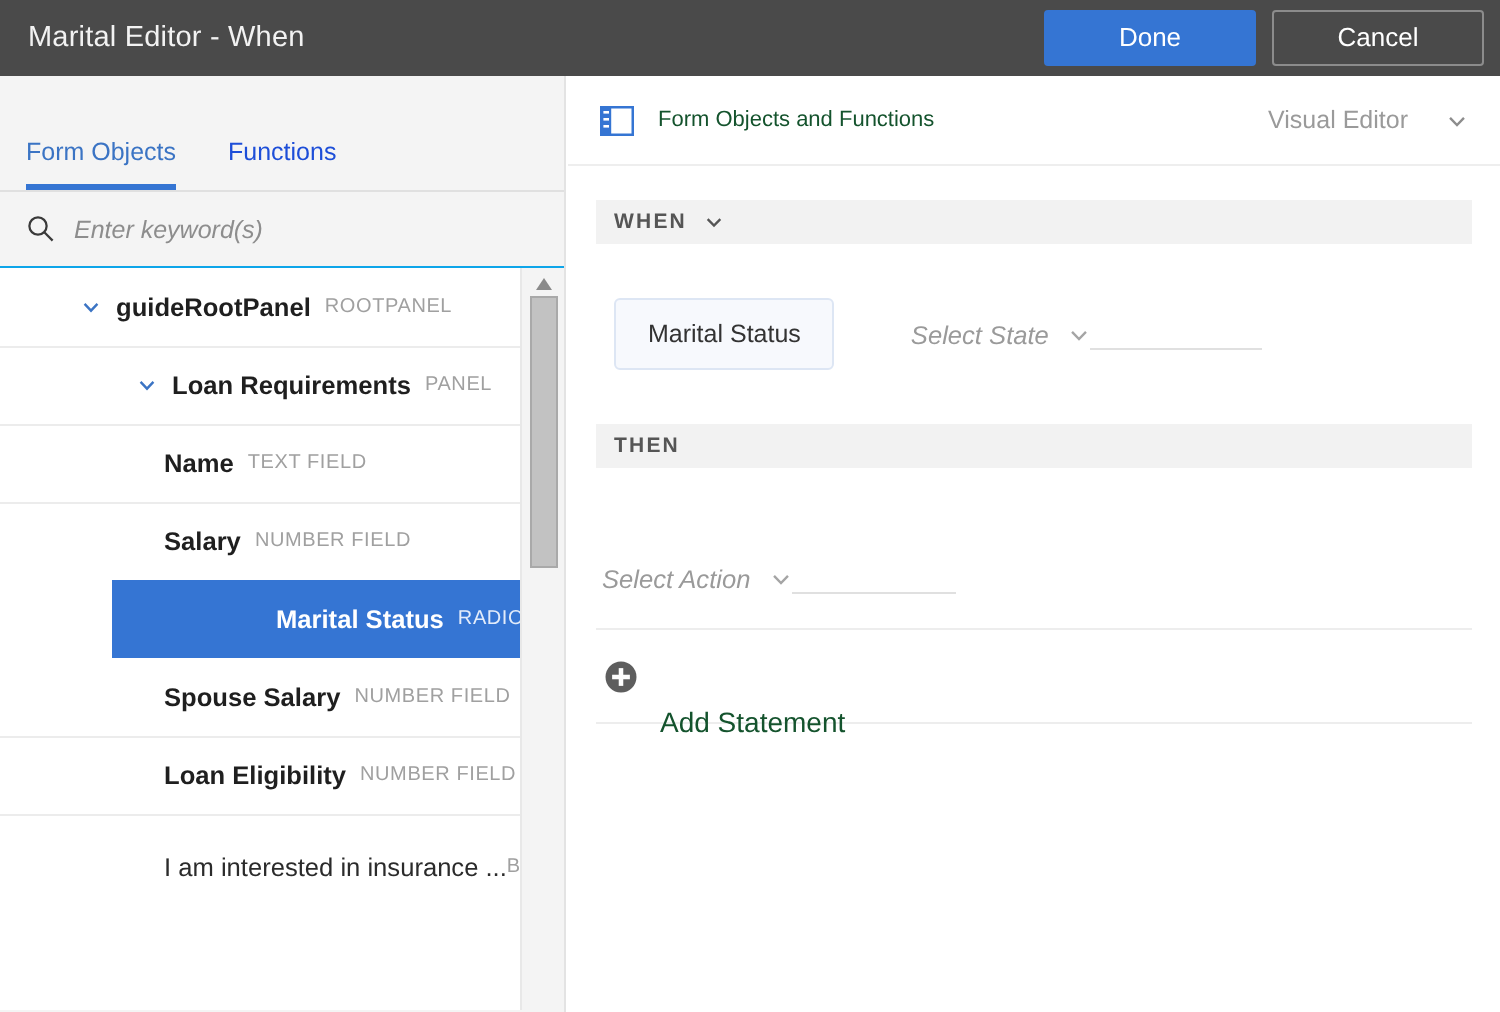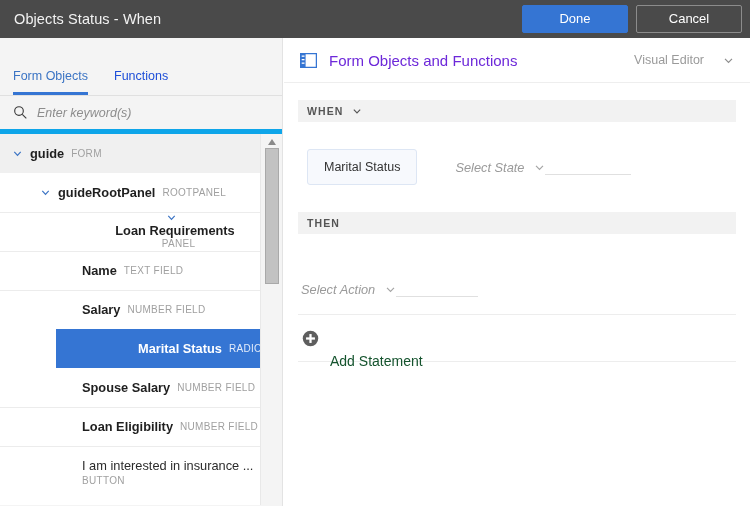--- a/index.html
+++ b/index.html
@@ -55,21 +55,21 @@
     white-space: nowrap;
   }
   .tab.active { color: #3b74c4; }
   .tab.active::after {
     content: ""; position: absolute; left: 0; right: 0; bottom: 0;
     height: 3px; background: #3575d3;
   }
 
   .search-row {
     height: 38px; display: flex; align-items: center;
-    padding-left: 13px; border-bottom: 5px solid #0ea5e9;
+    padding-left: 13px; border-bottom: 1px solid #0ea5e9;
     background: #f4f4f4;
   }
   .search-icon { width: 15px; height: 15px; flex: 0 0 auto; margin-right: 9px; }
   .search-input {
     border: none; outline: none; background: transparent;
     font-family: "Liberation Sans", sans-serif;
     font-size: 12.5px; font-style: italic; color: #6b6b6b;
     width: 210px;
   }
   .search-input::placeholder { color: #8d8d8d; font-style: italic; }
@@ -102,27 +102,27 @@
   }
   .node-type {
     font-size: 10px; color: #a0a0a0; margin-left: 7px;
     letter-spacing: .3px; white-space: nowrap;
   }
   .node.selected {
     background: #3575d3;
   }
   .node.selected .node-label { color: #ffffff; }
   .node.selected .node-type { color: #e3ecfa; }
-  .node-stack { display: flex; flex-direction: column; justify-content: center; }
+  .node-stack { display: flex; flex-direction: row; justify-content: center; }
   .node-stack .node-type { margin-left: 0; margin-top: 2px; }
 
   
   .ind0 { padding-left: 12px; }
   .ind1 { padding-left: 40px; }
-  .ind2 { padding-left: 68px; flex-direction: column; }
+  .ind2 { padding-left: 68px; }
   .ind3 { padding-left: 82px; }
 
   .scrollbar-track {
     position: absolute; right: 0; top: 0; width: 22px; height: 371px;
     background: #f4f4f4; border-left: 1px solid #e8e8e8;
   }
   .scrollbar-up {
     position: absolute; left: 6px; top: 4px;
     width: 10px; height: 8px;
   }
@@ -135,21 +135,21 @@
   .content {
     position: absolute; left: 284px; top: 38px;
     width: 466px; height: 468px; background: #ffffff;
   }
   .content-head {
     height: 45px; display: flex; align-items: center; padding: 0 16px;
     border-bottom: 1px solid #eeeeee;
   }
   .panel-icon { width: 17px; height: 15px; flex: 0 0 auto; margin-right: 12px; }
   .content-head-title {
-    font-size: 15px; color: #6d28d9; white-space: nowrap;
+    font-size: 11px; color: #14532d; white-space: nowrap;
   }
   .editor-select {
     margin-left: auto; display: flex; align-items: center; gap: 19px;
     font-size: 12.5px; color: #9a9a9a; cursor: pointer; white-space: nowrap;
   }
   .chev-gray { width: 11px; height: 11px; color: #9a9a9a; }
 
   .inner {
     padding: 17px 14px 0 14px;
   }
@@ -197,21 +197,21 @@
   }
   .plus-icon { width: 17px; height: 17px; flex: 0 0 auto; }
   .add-label { font-size: 14px; color: #14532d; white-space: nowrap; margin-top: 45px; }
 </style>
 </head>
 <body>
 
 <div class="app">
 
   <div class="topbar">
-    <div class="topbar-title">Objects Status - When</div>
+    <div class="topbar-title">Marital Editor - When</div>
     <div class="topbar-actions">
       <div class="btn btn-done">Done</div>
       <div class="btn btn-cancel">Cancel</div>
     </div>
   </div>
 
   <div class="sidebar">
 
     <div class="tabs">
       <div class="tab active">Form Objects</div>
@@ -222,27 +222,20 @@
       <svg class="search-icon" viewBox="0 0 16 16">
         <circle cx="6.4" cy="6.4" r="4.6" fill="none" stroke="#3a3a3a" stroke-width="1.2"></circle>
         <line x1="9.9" y1="9.9" x2="14.2" y2="14.2" stroke="#3a3a3a" stroke-width="1.2"></line>
       </svg>
       <input class="search-input" type="text" placeholder="Enter keyword(s)" style="">
     </div>
 
     <div class="tree">
       <div class="tree-scroll">
 
-        <div class="node ind0 shaded">
-          <svg class="caret" viewBox="0 0 12 12">
-            <polyline points="2.5,4.3 6,8 9.5,4.3" fill="none" stroke="#3b74c4" stroke-width="1.3"></polyline>
-          </svg>
-          <span class="node-label">guide</span>
-          <span class="node-type">FORM</span>
-        </div>
 
         <div class="node ind1">
           <svg class="caret" viewBox="0 0 12 12">
             <polyline points="2.5,4.3 6,8 9.5,4.3" fill="none" stroke="#3b74c4" stroke-width="1.3"></polyline>
           </svg>
           <span class="node-label">guideRootPanel</span>
           <span class="node-type">ROOTPANEL</span>
         </div>
 
         <div class="node ind2 sep">

